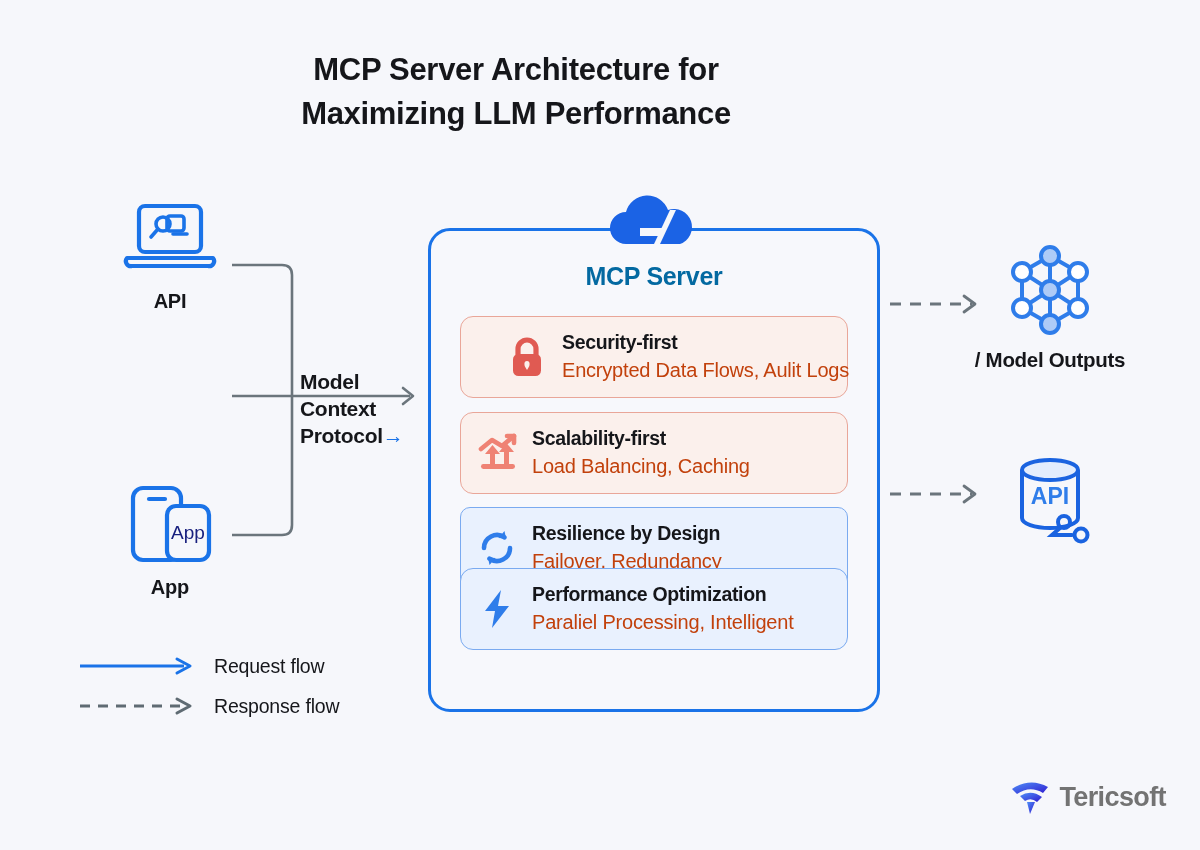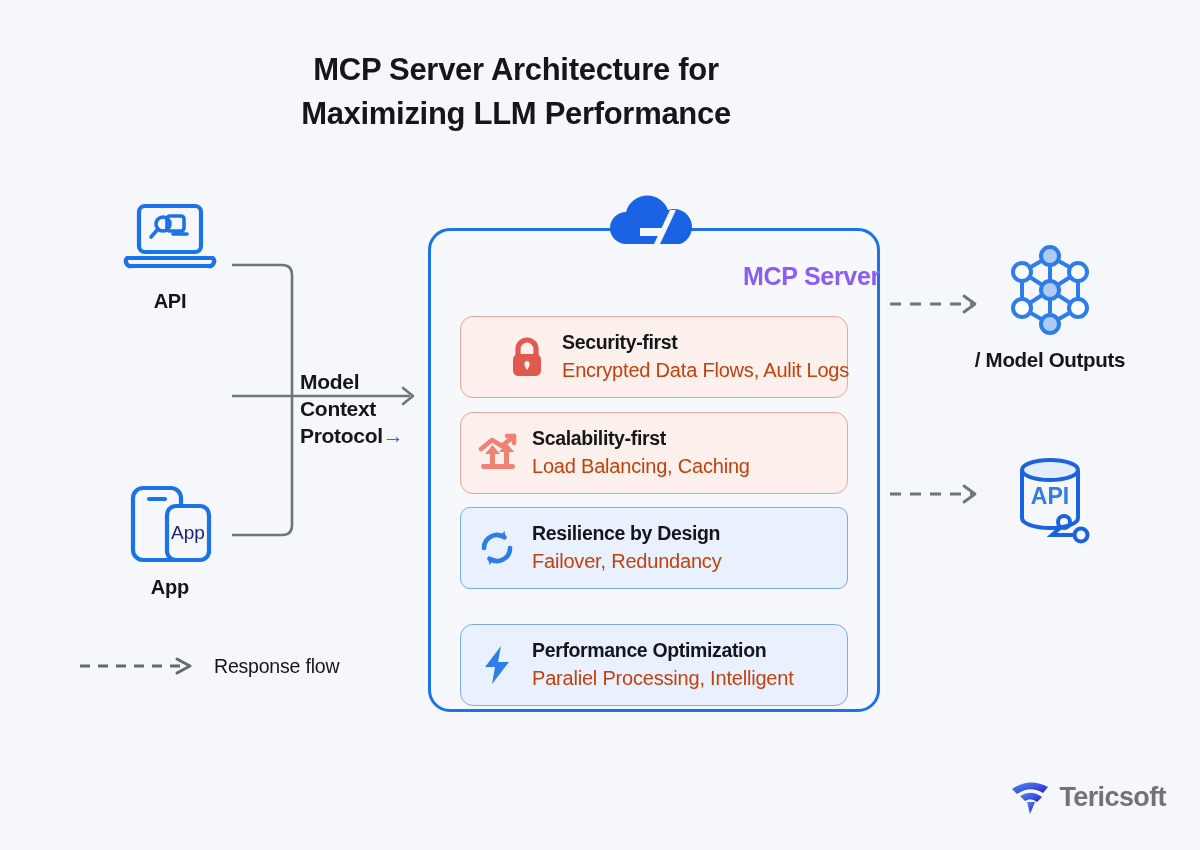--- a/index.html
+++ b/index.html
@@ -50,22 +50,22 @@
     width: 452px; height: 484px;
     border: 3px solid #1a73e8; border-radius: 22px;
     background: #f7f8fc;
   }
   .cloud {
     position: absolute; left: 596px; top: 192px;
     width: 108px; height: 56px;
   }
   .server-title {
     position: absolute; left: 428px; top: 262px; width: 452px;
-    text-align: right; font-size: 25px; font-weight: 700;
-    color: #8b5cf6; letter-spacing: -0.3px;
+    text-align: center; font-size: 25px; font-weight: 700;
+    color: #0369a1; letter-spacing: -0.3px;
   }
 
   
   .card {
     position: absolute; left: 460px; width: 388px; height: 82px;
     border-radius: 13px; display: flex; align-items: center;
     padding: 0 0 0 14px; gap: 13px;
   }
   .card.red  { background: #fbf0ec; border: 1.6px solid #e9a699; }
   .card.blue { background: #e9f1fe; border: 1.6px solid #7aaaf0; }
@@ -73,21 +73,21 @@
               display: flex; align-items: center; justify-content: center; }
   .card-txt { display: flex; flex-direction: column; justify-content: center; }
   .card-title { font-size: 19.5px; font-weight: 700; color: #15161a;
                 letter-spacing: -0.35px; line-height: 1.2; white-space: nowrap; }
   .card-sub   { font-size: 20px; color: #c2410c; letter-spacing: -0.2px;
                 line-height: 1.25; margin-top: 4px; white-space: nowrap; }
 
   #card-0 { top: 316px; padding-left: 44px; }
   #card-1 { top: 412px; }
   #card-2 { top: 507px; border-radius: 10px; }
-  #card-3 { top: 624px; }
+  #card-3 { top: 568px; }
 
   
   .out { position: absolute; text-align: center; }
   .out-icon { height: 100px; display: flex; align-items: center; justify-content: center; }
   .out-label {
     font-size: 20.5px; font-weight: 700; color: #15161a;
     line-height: 1.32; letter-spacing: -0.3px; margin-top: 6px;
   }
   .out-label .row { display: block; white-space: nowrap; }
   #out-llm { left: 930px; top: 240px; width: 240px; }
@@ -264,20 +264,27 @@
         <circle cx="62" cy="70" r="6" fill="none" stroke="#1a63e0" stroke-width="4"></circle>
         <path d="M58 76 L50 83 H70" fill="none" stroke="#1a63e0" stroke-width="4" stroke-linecap="round"></path>
         <circle cx="79" cy="83" r="6.5" fill="none" stroke="#1a63e0" stroke-width="4"></circle>
       </svg>
     </div>
   </div>
 
   <div class="legend">
     <div class="lg-row">
       <svg class="lg-line" viewBox="0 0 120 20">
+        <path d="M2 10 H106" stroke="#1a73e8" stroke-width="3"></path>
+        <path d="M99 3 L112 10 L99 17" fill="none" stroke="#1a73e8" stroke-width="3" stroke-linecap="round" stroke-linejoin="round"></path>
+      </svg>
+      <span class="lg-text">Request flow</span>
+    </div>
+    <div class="lg-row">
+      <svg class="lg-line" viewBox="0 0 120 20">
         <path d="M2 10 H104" stroke="#5f6b73" stroke-width="3" stroke-dasharray="10 8"></path>
         <path d="M99 3 L112 10 L99 17" fill="none" stroke="#5f6b73" stroke-width="3" stroke-linecap="round" stroke-linejoin="round"></path>
       </svg>
       <span class="lg-text">Response flow</span>
     </div>
   </div>
 
   <div class="logo">
     <svg class="logo-mark" viewBox="0 0 40 34">
       <defs>

